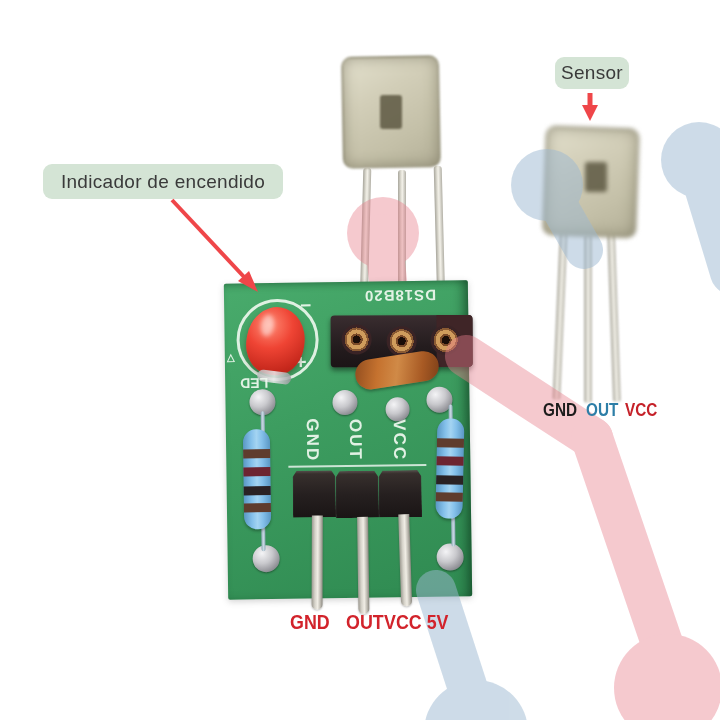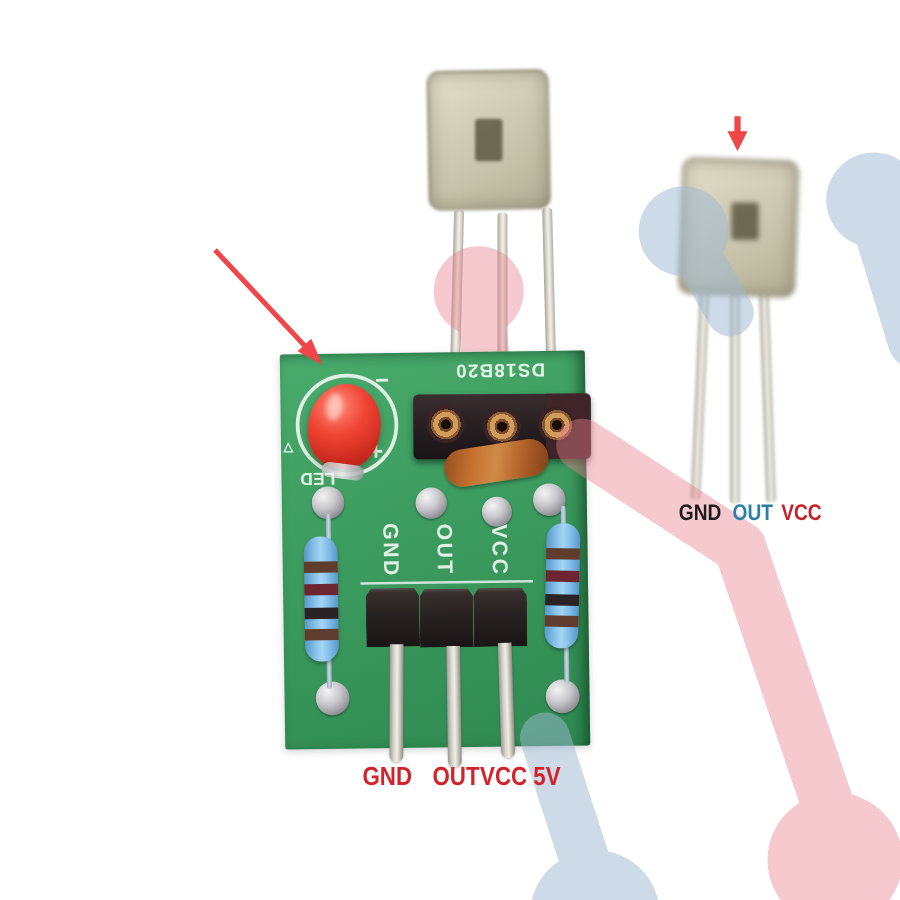--- a/index.html
+++ b/index.html
@@ -217,20 +217,26 @@
     <g stroke="#ef4649" fill="#ef4649">
       <line x1="172" y1="200" x2="246" y2="279" stroke-width="4"></line>
       <polygon points="258,292 238,281 249,271" stroke="none"></polygon>
     </g>
     <g stroke="#ef4649" fill="#ef4649">
       <line x1="590" y1="93" x2="590" y2="108" stroke-width="5"></line>
       <polygon points="590,121 582,105 598,105" stroke="none"></polygon>
     </g>
   </svg>
 
+  <div class="callout callout-indicator">
+    <span>Indicador de encendido</span>
+  </div>
+  <div class="callout callout-sensor">
+    <span>Sensor</span>
+  </div>
 
   <div class="pinlabel pl-right" style="left:543px;top:400px;color:#1c1c1c;">GND</div>
   <div class="pinlabel pl-right" style="left:586px;top:400px;color:#2d7ea7;">OUT</div>
   <div class="pinlabel pl-right" style="left:625px;top:400px;color:#c52129;">VCC</div>
 
   <div class="pinlabel pl-bottom" style="left:290px;top:610px;">GND</div>
   <div class="pinlabel pl-bottom" style="left:346px;top:610px;">OUT</div>
   <div class="pinlabel pl-bottom" style="left:384px;top:610px;">VCC 5V</div>
 
 </div>

